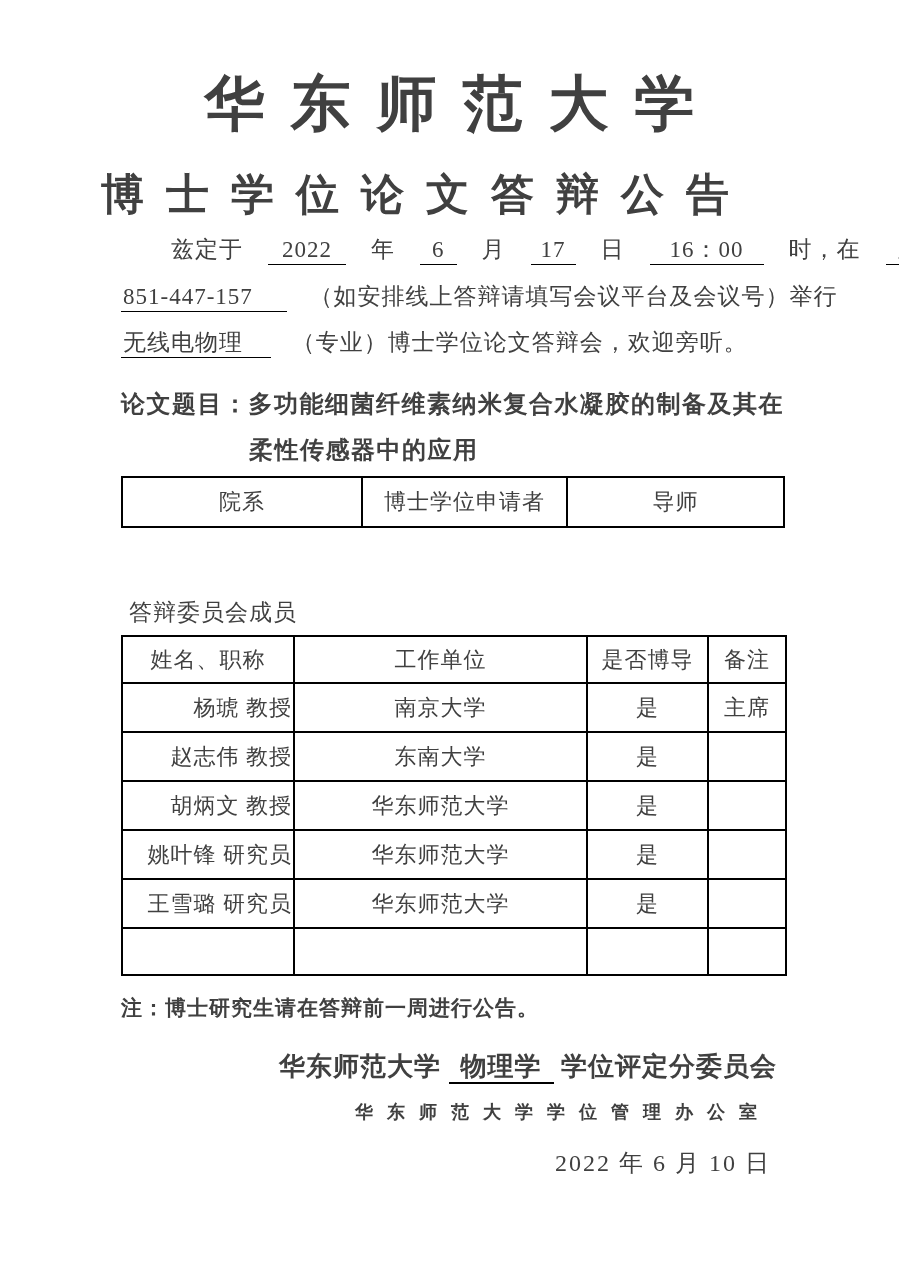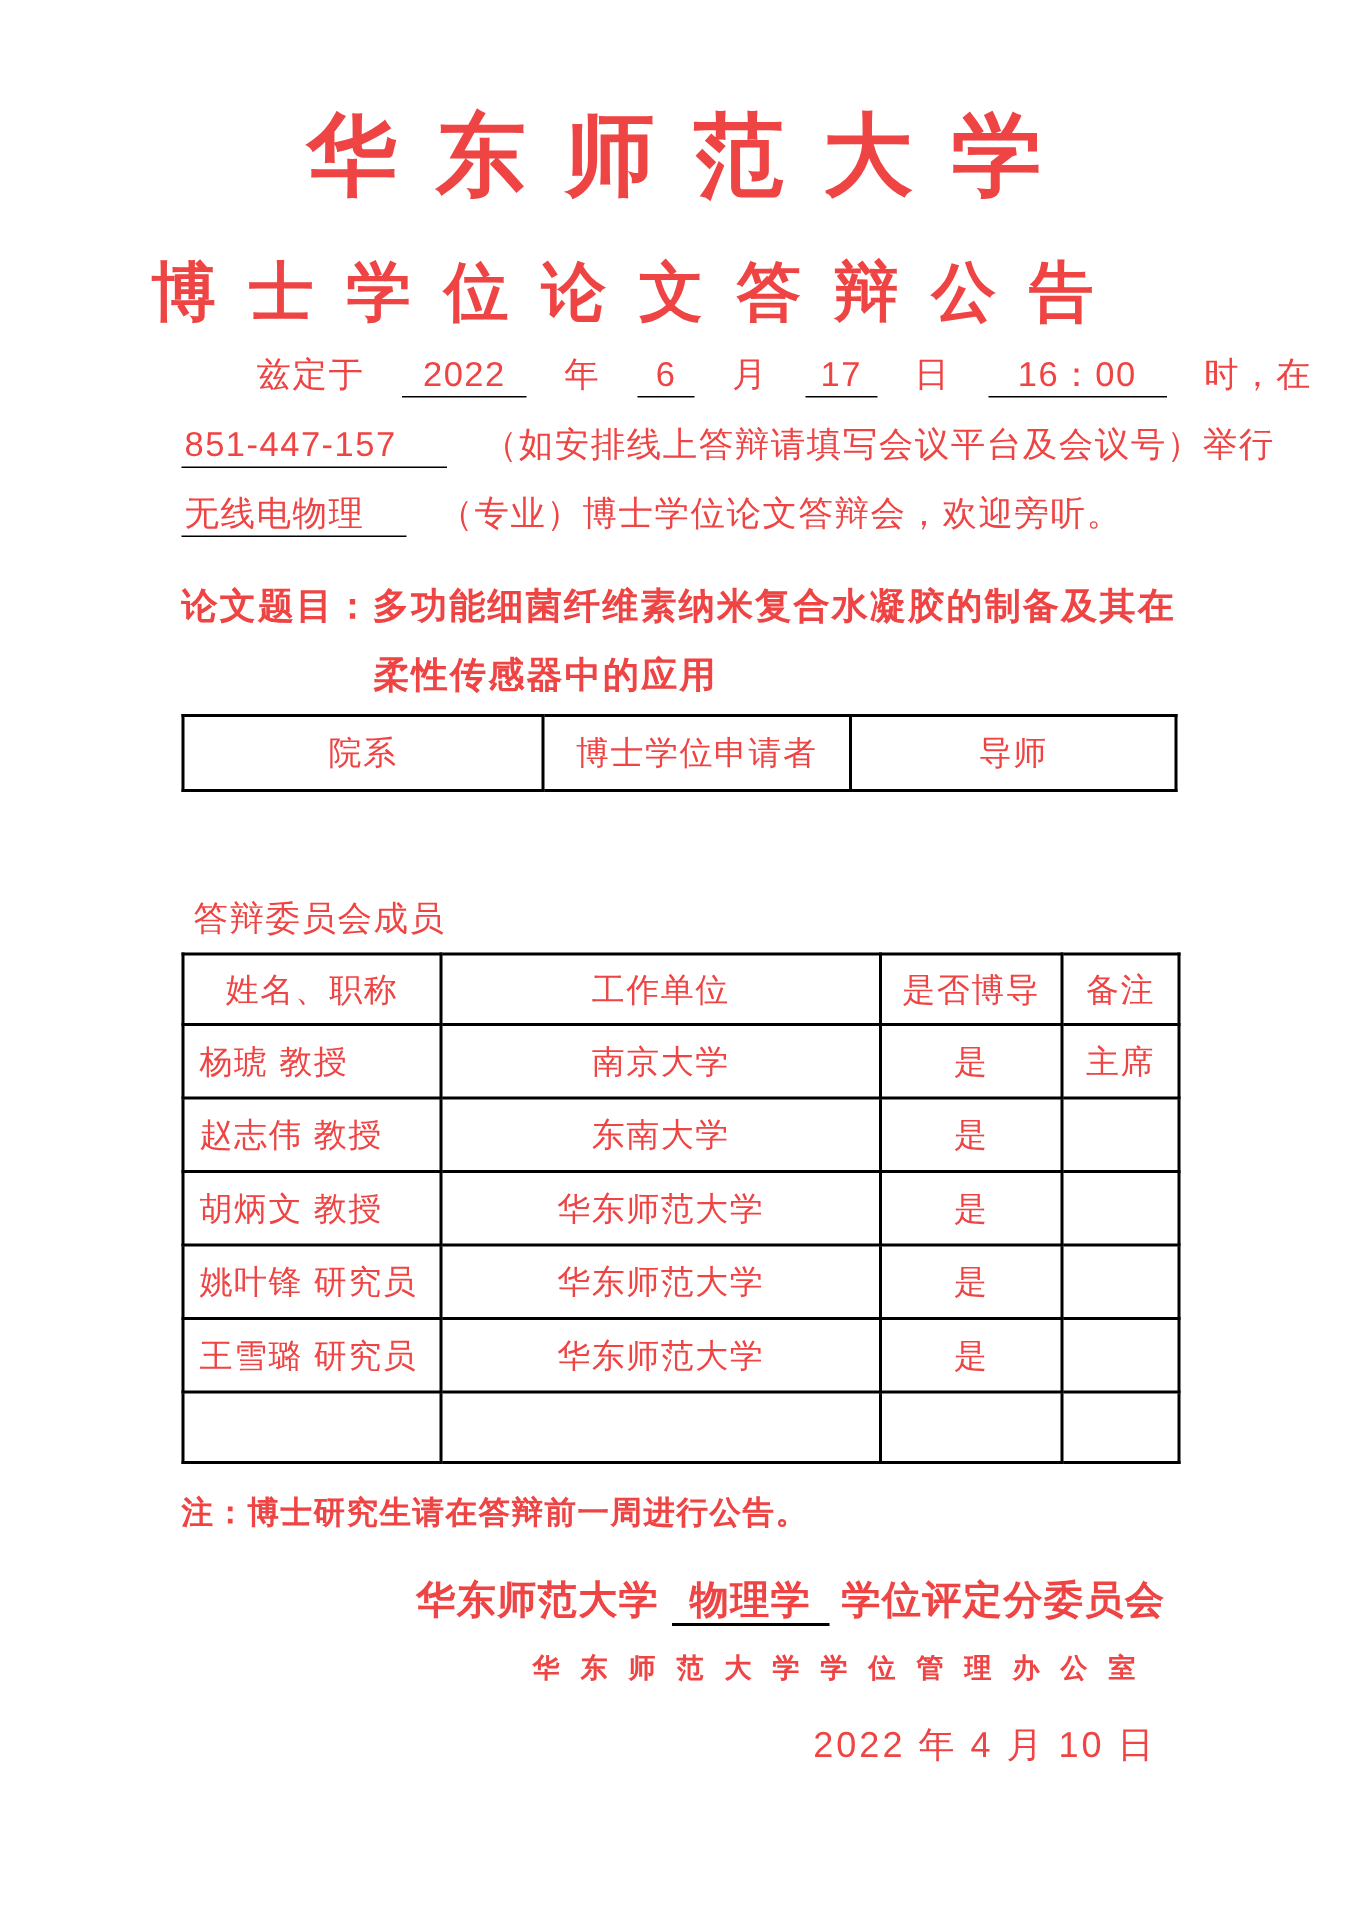--- a/index.html
+++ b/index.html
@@ -1,20 +1,20 @@
 <!DOCTYPE html>
 <html><head>
 <meta charset="utf-8">
 <style>
   html,body{margin:0;padding:0;background:#ffffff;}
   .page{
     position:relative;
     width:899px;height:1282px;
-    background:#ffffff;color:#ef4444;
-    font-family:Liberation Sans, sans-serif;
+    background:#ffffff;color:#404040;
+    font-family:Liberation Serif, serif;
     overflow:hidden;
   }
   .abs{position:absolute;}
   
   .uni-title{
     left:0;top:64px;width:899px;
     text-align:center;
     font-size:60px;font-weight:bold;
     letter-spacing:26px;padding-left:26px;box-sizing:border-box;
     white-space:nowrap;
@@ -47,21 +47,21 @@
   table{border-collapse:collapse;table-layout:fixed;}
   td{border:2px solid #000;text-align:center;font-size:22px;letter-spacing:1px;overflow:hidden;}
   .info-table{left:121px;top:476px;width:662px;}
   .info-table .hdr td{height:46px;}
   .info-table .dat td{height:58px;}
   .committee-label{left:129px;top:597px;font-size:23px;letter-spacing:1px;}
   .committee-table{left:121px;top:635px;width:664px;}
   .committee-table .hdr td{height:43px;}
   .committee-table .dat td{height:45px;}
   .committee-table .empty td{height:43px;}
-  .committee-table td.name{text-align:left;padding-left:10px;}
+  .committee-table td.name{text-align:right;padding-left:10px;}
   
   .note{left:121px;top:994px;font-size:21px;font-weight:bold;letter-spacing:1px;white-space:nowrap;}
   .sig1{right:122px;top:1049px;font-size:26px;font-weight:bold;letter-spacing:1px;white-space:nowrap;}
   .sig1 .u{padding:0 12px;border-bottom:2px solid #000;}
   .sig2{right:128px;top:1100px;font-size:18px;font-weight:bold;letter-spacing:14px;white-space:nowrap;}
   .date-line{right:128px;top:1147px;font-size:24px;letter-spacing:2px;white-space:nowrap;}
 </style>
 </head>
 <body>
 
@@ -173,15 +173,15 @@
   <div class="abs note">注：博士研究生请在答辩前一周进行公告。</div>
 
   <div class="abs sig1">
     <span>华东师范大学</span>
     <span class="u">物理学</span>
     <span>学位评定分委员会</span>
   </div>
 
   <div class="abs sig2">华东师范大学学位管理办公室</div>
 
-  <div class="abs date-line">2022 年 4 月 10 日</div>
+  <div class="abs date-line">2022 年 6 月 10 日</div>
 
 </div>
 
 </body></html>

